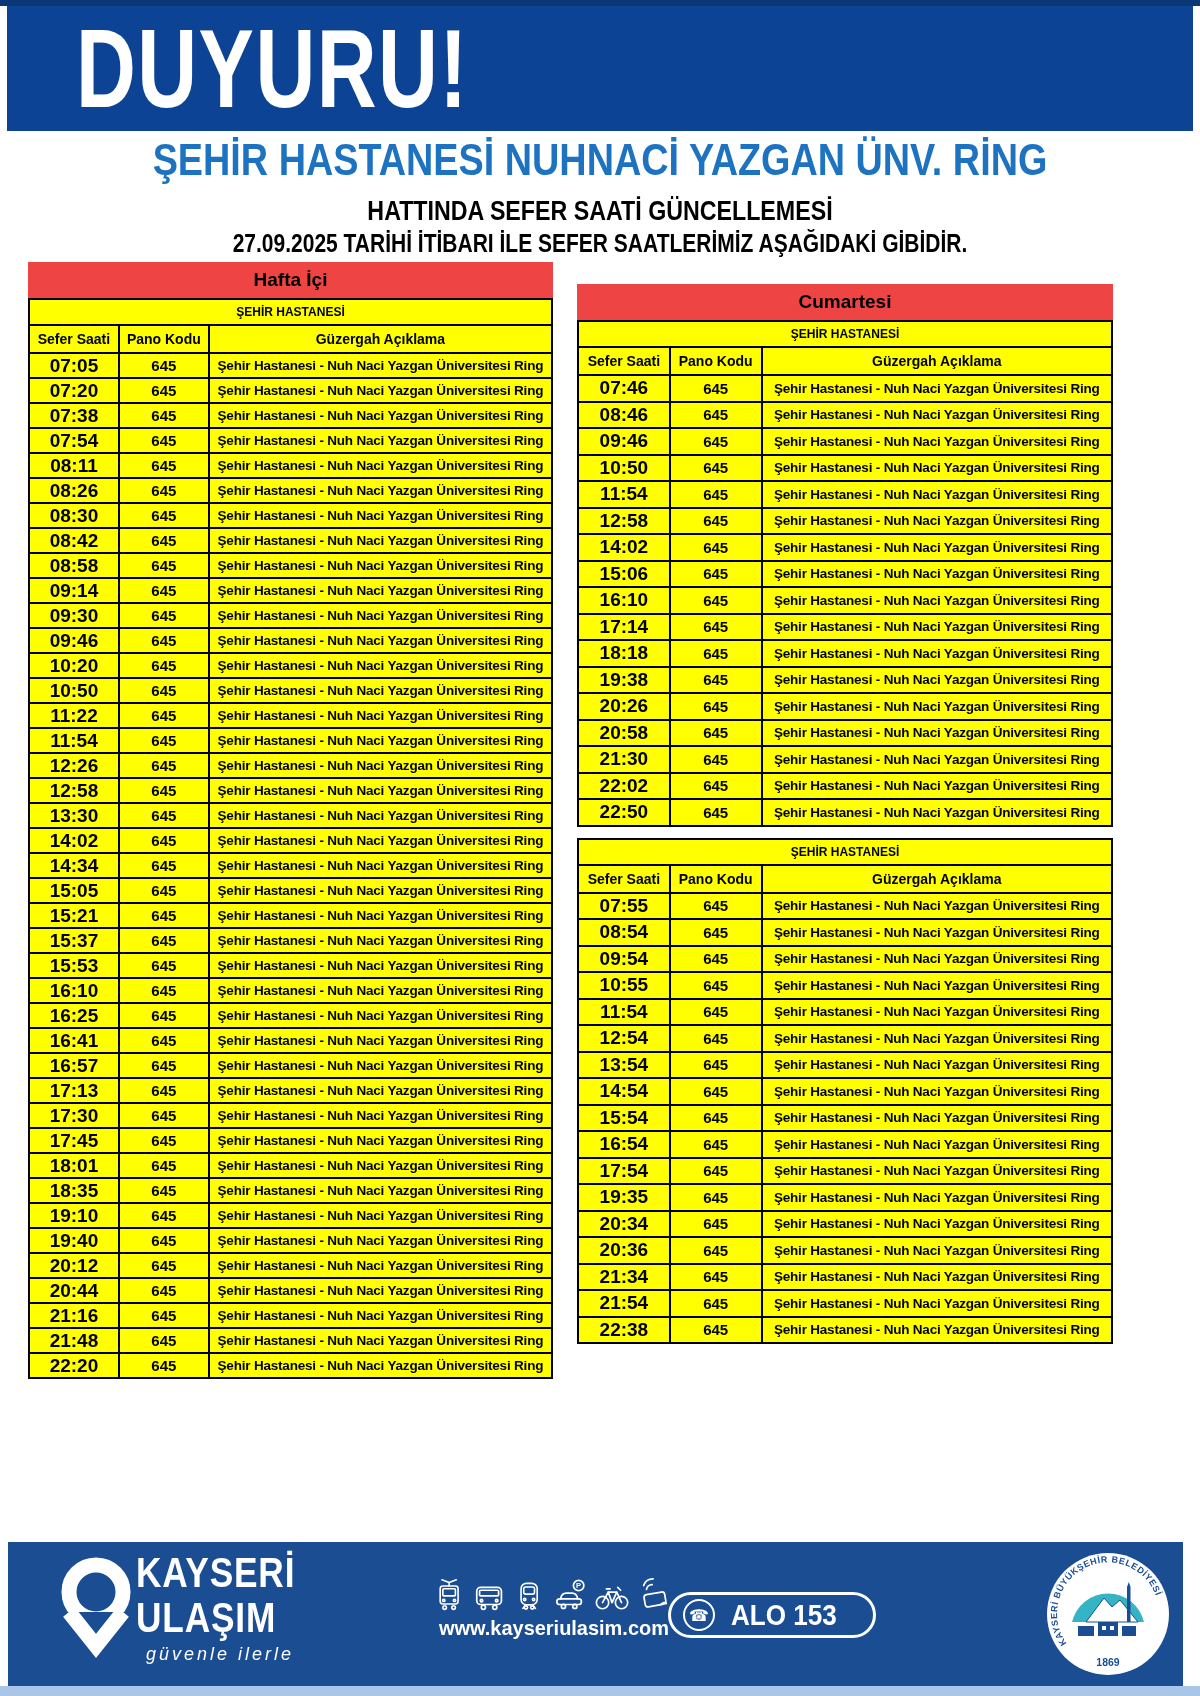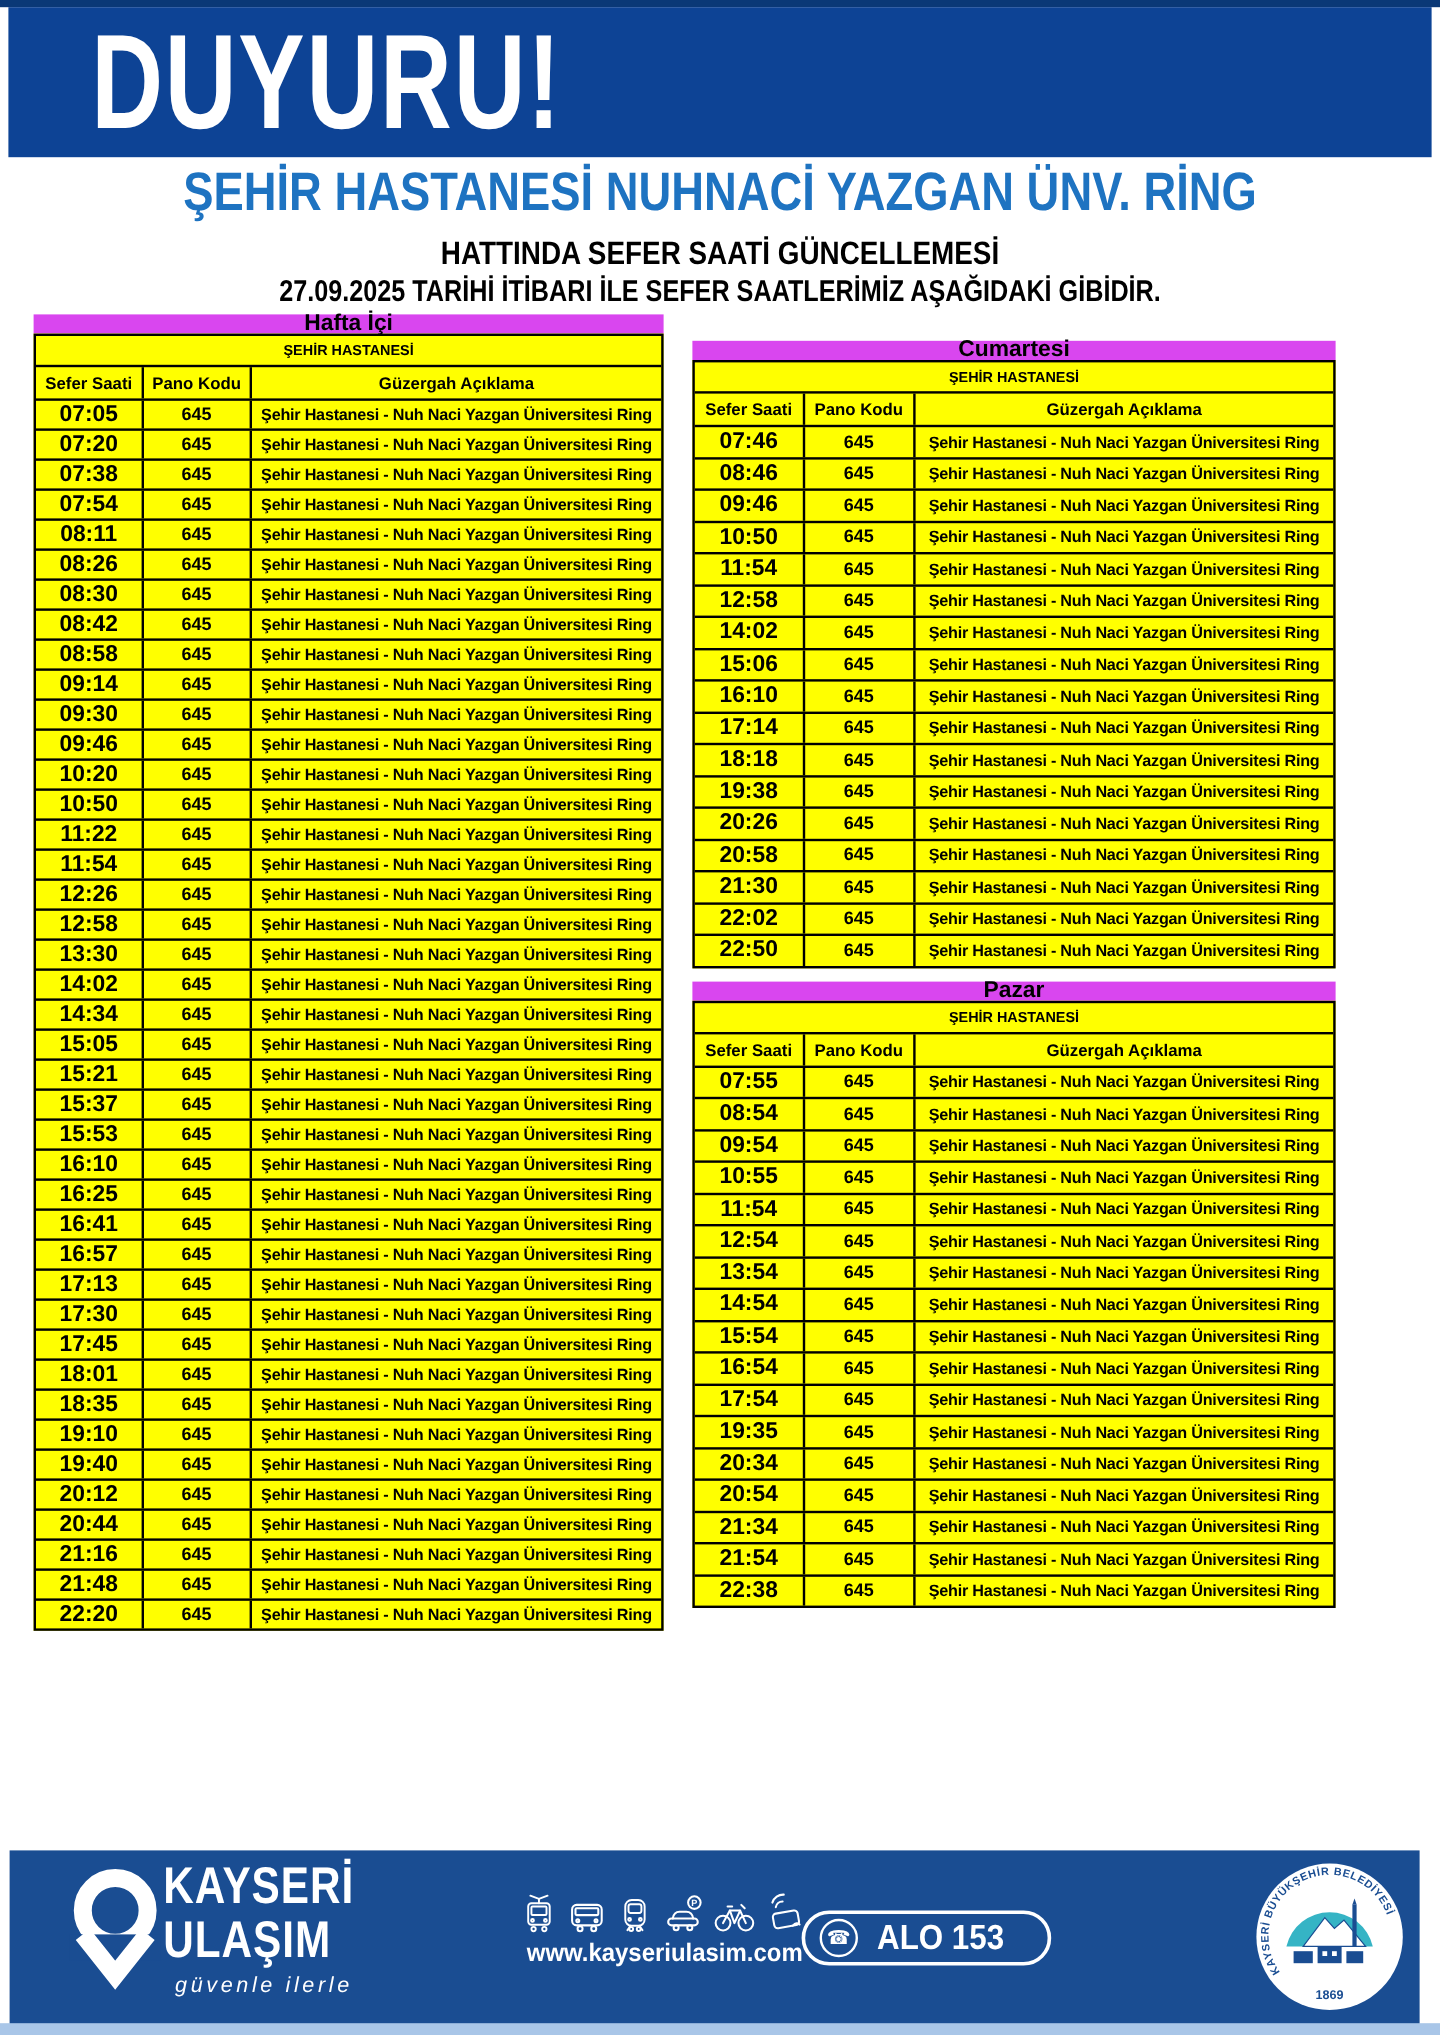--- a/index.html
+++ b/index.html
@@ -14,21 +14,21 @@
           font-size:45px;font-weight:bold;transform:scaleX(0.84);white-space:nowrap;}
   .subtitle{position:absolute;top:196px;left:0;width:1200px;text-align:center;color:#000;
           font-size:27px;font-weight:bold;transform:scaleX(0.86);white-space:nowrap;}
   .dateline{position:absolute;top:229px;left:0;width:1200px;text-align:center;color:#000;
           font-size:25px;font-weight:bold;transform:scaleX(0.84);white-space:nowrap;}
 
   .col{position:absolute;}
   #col-left{left:28px;top:262px;width:525px;}
   #col-right{left:577px;top:284px;width:536px;border-radius:13px;}
   .sched-block + .sched-block{margin-top:11px;}
-  .dayband{height:16px;background:#d946ef;display:flex;align-items:center;justify-content:center;
+  .dayband{height:36px;background:#ef4444;display:flex;align-items:center;justify-content:center;
           font-weight:bold;font-size:19px;color:#000;}
   .tbl{border:2px solid #000;background:#ffff00;}
   .station{height:24px;display:flex;align-items:center;justify-content:center;
           font-weight:bold;font-size:12px;}
   .thead{display:flex;height:26px;font-size:14px;}
   .trow{display:flex;border-top:2px solid #000;}
   #col-left .trow{height:23px;justify-content:center;}
   #col-right .trow{height:24.5px;}
   .thead > div,.trow > div{display:flex;align-items:center;justify-content:center;
           font-weight:bold;color:#000;overflow:hidden;white-space:nowrap;}
@@ -386,21 +386,20 @@
           </div>
           <div class="trow">
             <div class="c-time">22:50</div>
             <div class="c-pano">645</div>
             <div class="c-desc">Şehir Hastanesi - Nuh Naci Yazgan Üniversitesi Ring</div>
           </div>
         </div>
     </div>
   </section>
   <section class="sched-block">
-    <div class="dayband">Pazar</div>
     <div class="tbl">
       <div class="station">ŞEHİR HASTANESİ</div>
       <div class="thead">
         <div class="c-time">Sefer Saati</div>
         <div class="c-pano">Pano Kodu</div>
         <div class="c-desc">Güzergah Açıklama</div>
       </div>
       <div>
           <div class="trow">
             <div class="c-time">07:55</div>
@@ -461,21 +460,21 @@
             <div class="c-time">19:35</div>
             <div class="c-pano">645</div>
             <div class="c-desc">Şehir Hastanesi - Nuh Naci Yazgan Üniversitesi Ring</div>
           </div>
           <div class="trow">
             <div class="c-time">20:34</div>
             <div class="c-pano">645</div>
             <div class="c-desc">Şehir Hastanesi - Nuh Naci Yazgan Üniversitesi Ring</div>
           </div>
           <div class="trow">
-            <div class="c-time">20:54</div>
+            <div class="c-time">20:36</div>
             <div class="c-pano">645</div>
             <div class="c-desc">Şehir Hastanesi - Nuh Naci Yazgan Üniversitesi Ring</div>
           </div>
           <div class="trow">
             <div class="c-time">21:34</div>
             <div class="c-pano">645</div>
             <div class="c-desc">Şehir Hastanesi - Nuh Naci Yazgan Üniversitesi Ring</div>
           </div>
           <div class="trow">
             <div class="c-time">21:54</div>

